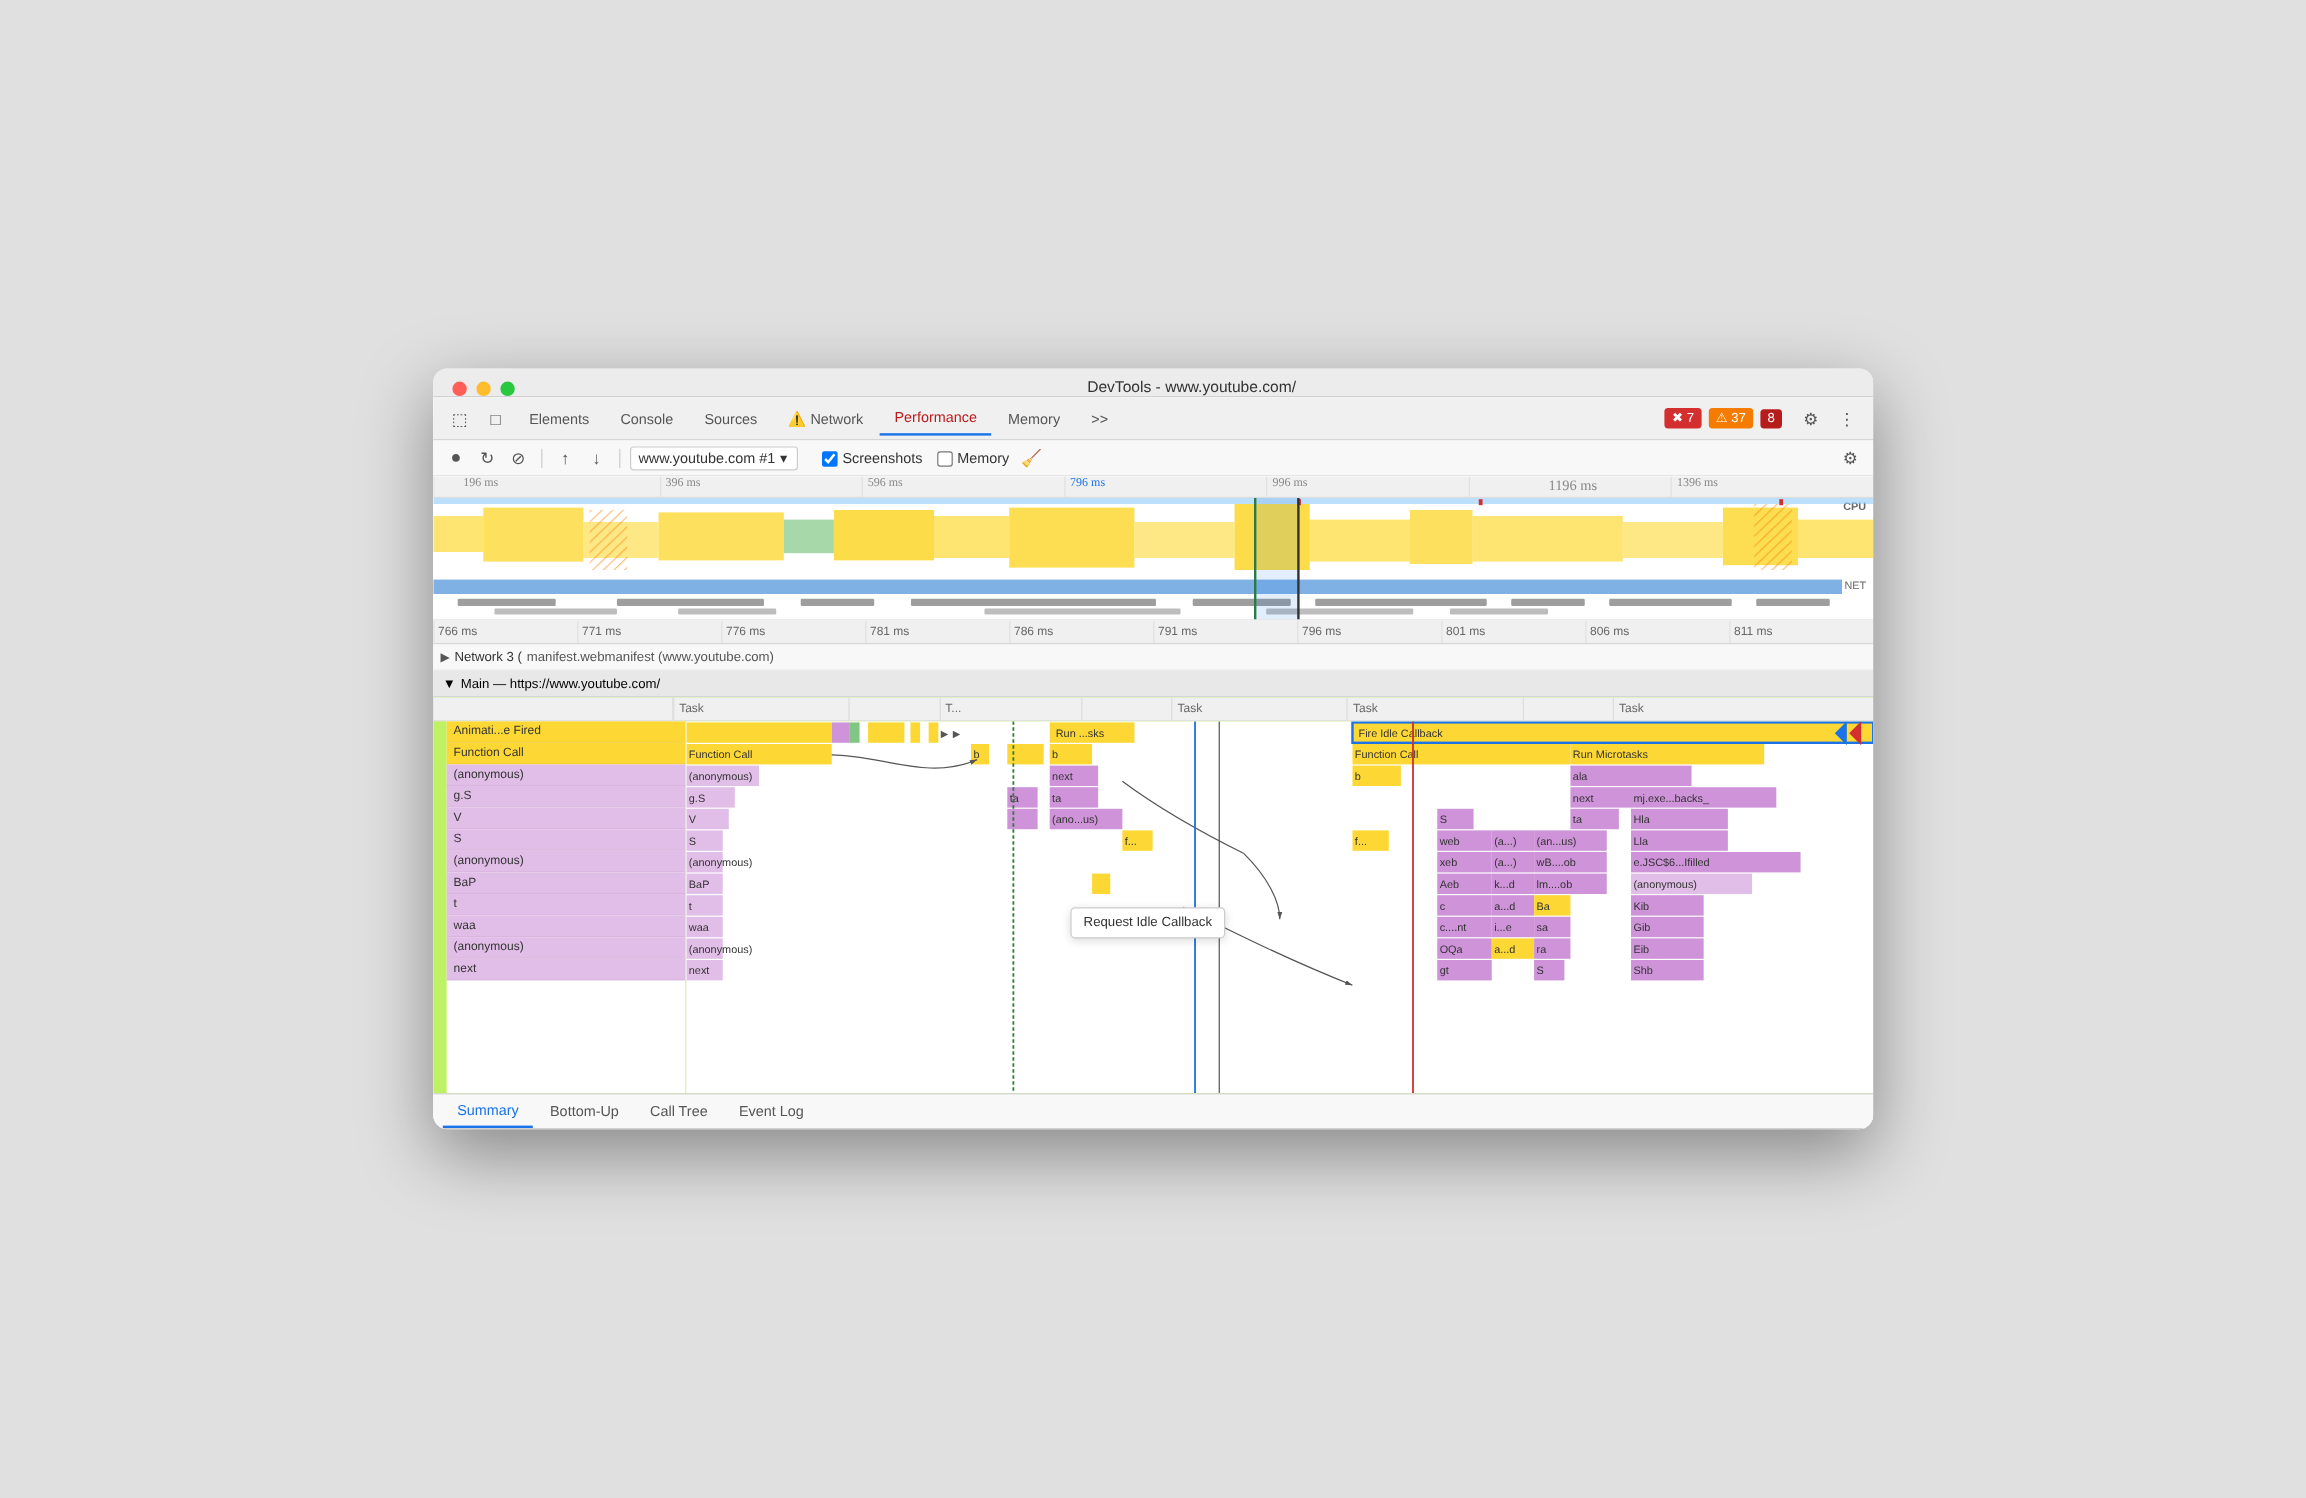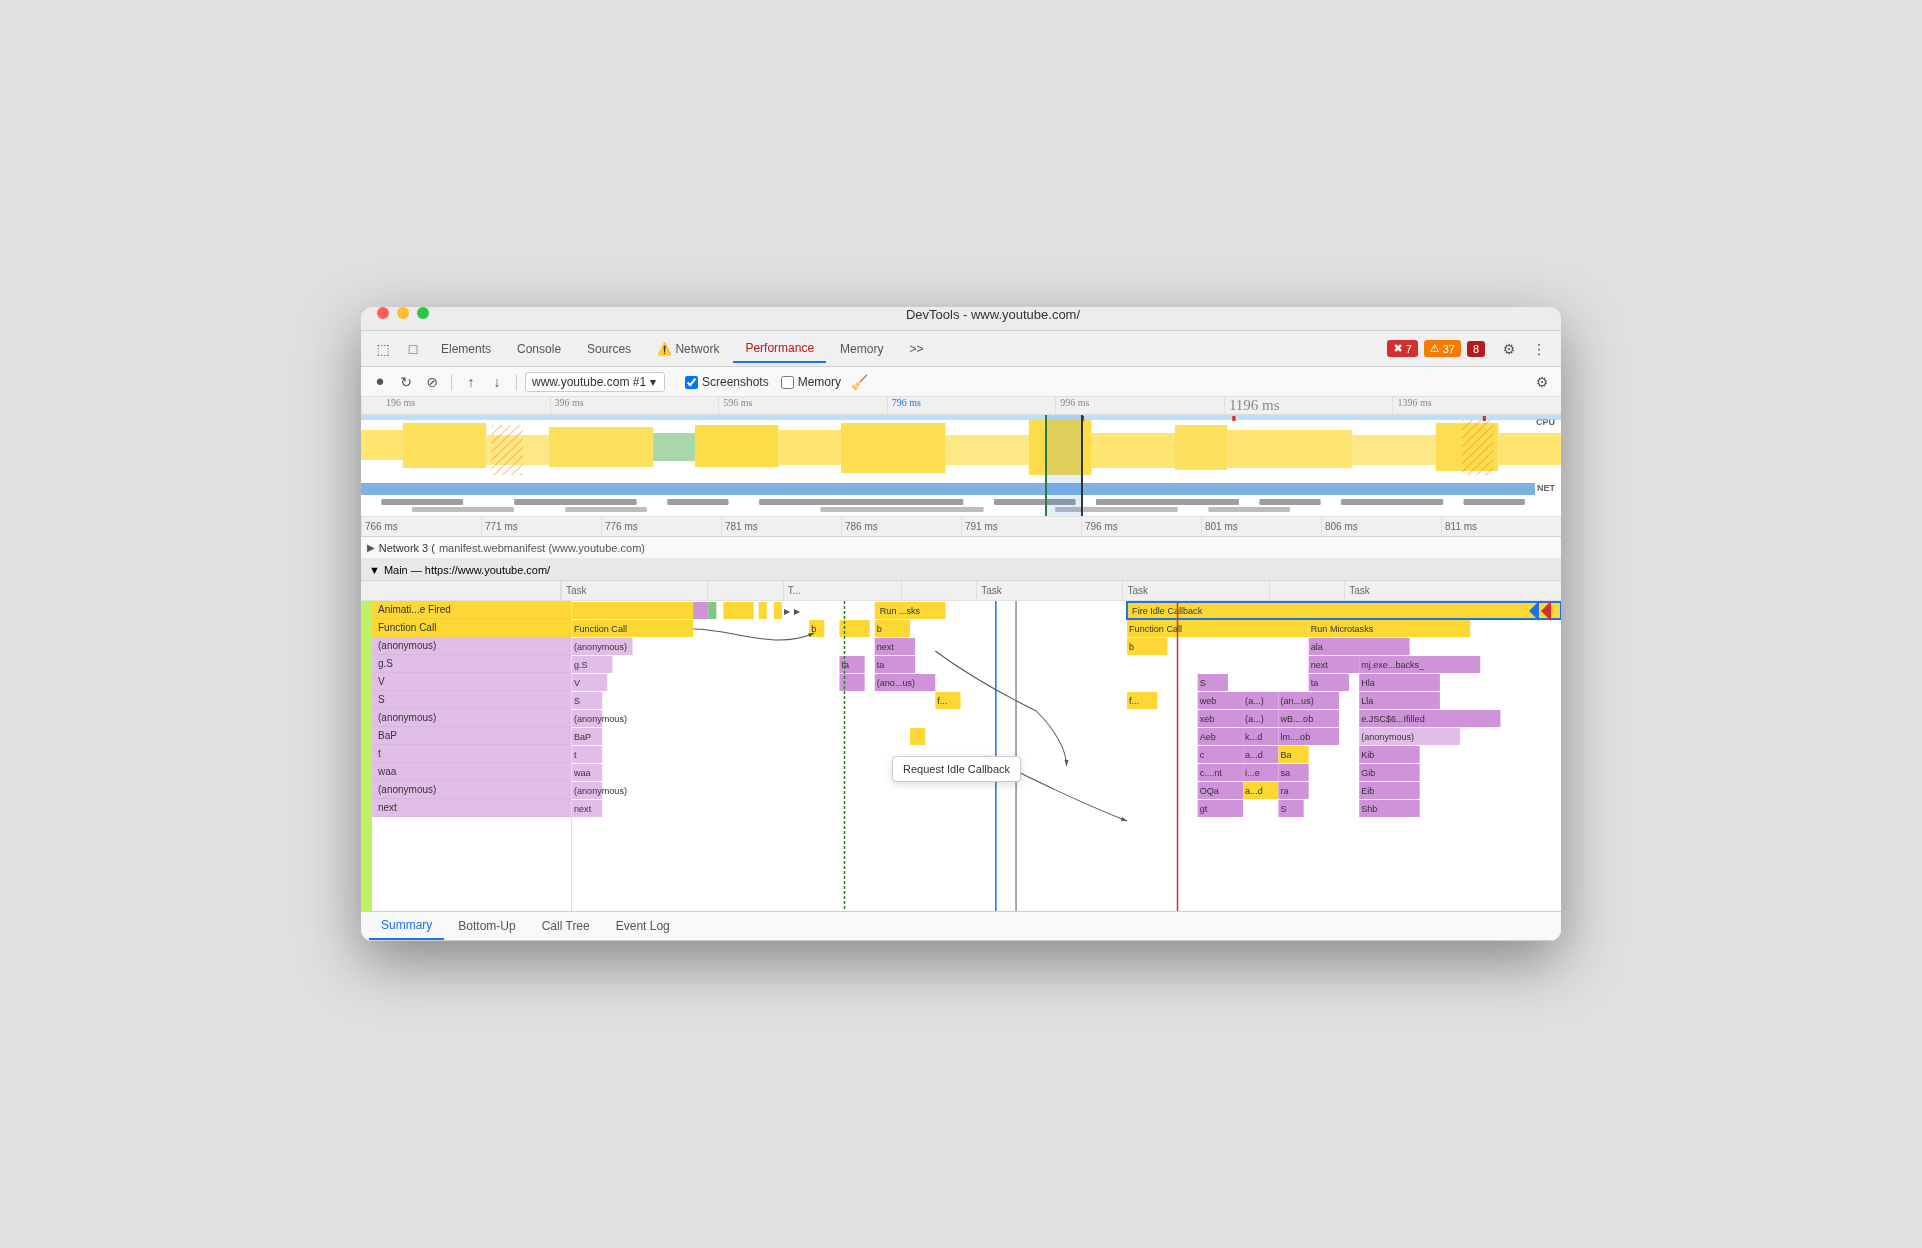--- a/index.html
+++ b/index.html
@@ -15,21 +15,21 @@
       width: 1200px;
       background: #f5f5f5;
       border-radius: 12px;
       box-shadow: 0 20px 60px rgba(0,0,0,0.4);
       overflow: hidden;
     }
     .titlebar {
       background: #ececec;
       height: 24px;
       display: flex;
-      align-items: flex-start;
+      align-items: flex-end;
       padding: 0 16px;
       border-bottom: 1px solid #d0d0d0;
     }
     .traffic-lights {
       display: flex;
       gap: 8px;
       margin-right: 12px;
     }
     .traffic-light {
       width: 12px;
@@ -324,28 +324,28 @@
     </div>
 
     <div class="perf-timeline" style="position:relative;">
 
       <div style="display:flex;height:18px;background:#f0f0f0;border-bottom:1px solid #ddd;">
         <div class="ruler-mark" style="flex:1;font-size:10px;color:#888;padding-left:24px;">196 ms</div>
         <div class="ruler-mark" style="flex:1;font-size:10px;color:#888;padding-left:4px;">396 ms</div>
         <div class="ruler-mark" style="flex:1;font-size:10px;color:#888;padding-left:4px;">596 ms</div>
         <div class="ruler-mark" style="flex:1;font-size:10px;color:#888;padding-left:4px;color:#1a73e8;">796 ms</div>
         <div class="ruler-mark" style="flex:1;font-size:10px;color:#888;padding-left:4px;">996 ms</div>
-        <div class="ruler-mark" style="flex:1;font-size:15px;color:#888;padding-left:4px;">1196 ms</div>
+        <div class="ruler-mark" style="flex:1;font-size:12px;color:#888;padding-left:4px;text-align:center;">1196 ms</div>
         <div class="ruler-mark" style="flex:1;font-size:10px;color:#888;padding-left:4px;">1396 ms</div>
       </div>
 
       <div style="position:relative;height:102px;background:#fff;">
 
         <div style="position:absolute;right:6px;top:2px;font-size:9px;color:#666;font-weight:bold;">CPU</div>
-        <div style="position:absolute;right:6px;top:68px;font-size:9px;color:#666;font-weight:bold;">NET</div>
+        <div style="position:absolute;right:6px;top:68px;font-size:9px;color:#666;font-weight:normal;">NET</div>
 
         <svg style="position:absolute;top:0;left:0;width:100%;height:65px;" viewBox="0 0 1150 65" preserveAspectRatio="none">
 
           <rect x="0" y="15" width="40" height="30" fill="#fdd835" opacity="0.7"></rect>
           <rect x="40" y="8" width="80" height="45" fill="#fdd835" opacity="0.8"></rect>
           <rect x="120" y="20" width="60" height="30" fill="#fdd835" opacity="0.6"></rect>
           <rect x="180" y="12" width="100" height="40" fill="#fdd835" opacity="0.8"></rect>
           <rect x="280" y="18" width="40" height="28" fill="#81c784" opacity="0.7"></rect>
           <rect x="320" y="10" width="80" height="42" fill="#fdd835" opacity="0.9"></rect>
           <rect x="400" y="15" width="60" height="35" fill="#fdd835" opacity="0.7"></rect>

